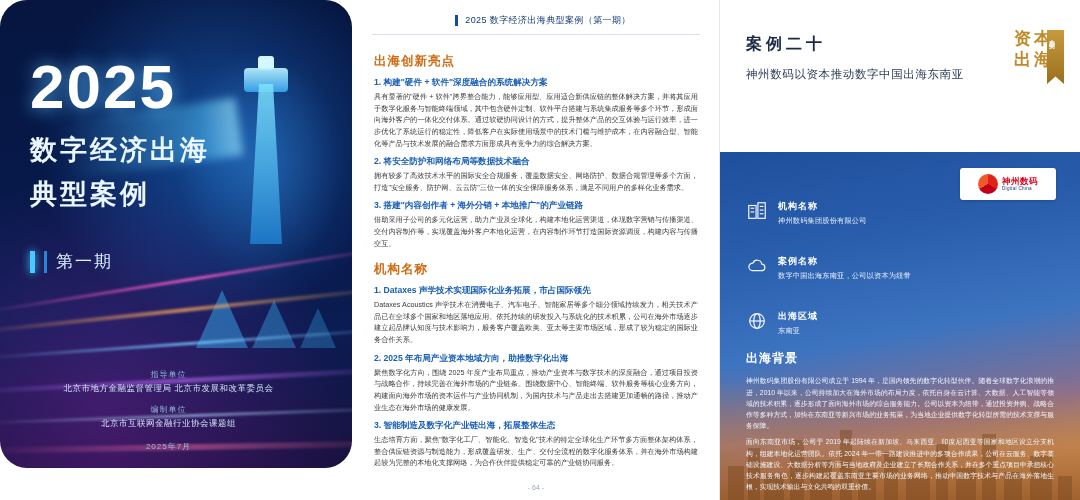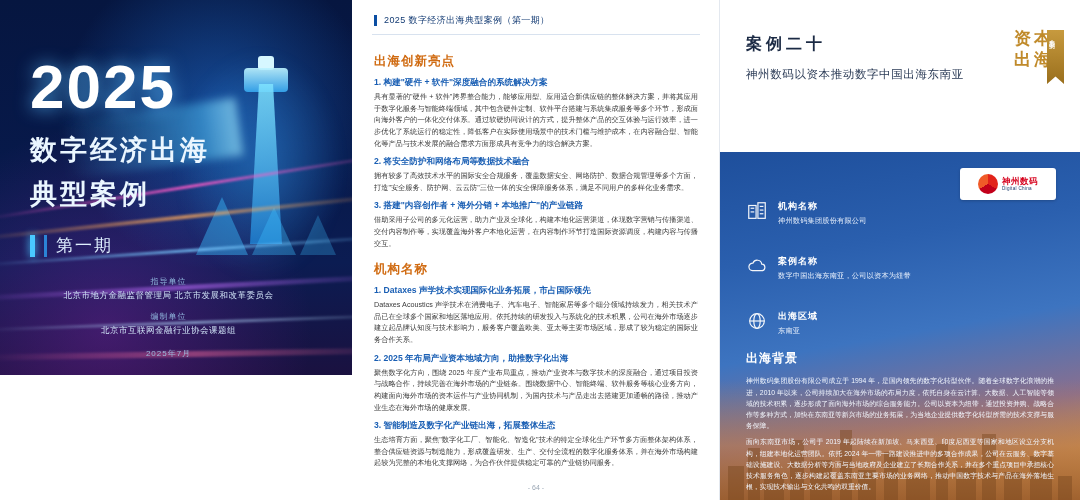--- a/index.html
+++ b/index.html
@@ -5,26 +5,27 @@
   html,body{margin:0;padding:0;}
   body{
     width:1080px;height:500px;overflow:hidden;
     font-family:"Liberation Sans","DejaVu Sans",sans-serif;
     background:#ffffff;
   }
   .page{position:relative;width:1080px;height:500px;display:flex;}
 
   
   .cover{
-    position:relative;width:352px;height:375px;flex:0 0 352px;
+    position:relative;width:352px;height:468px;flex:0 0 352px;
     background:
       radial-gradient(circle at 62% 30%, rgba(40,140,255,.45) 0%, rgba(8,24,70,0) 46%),
       radial-gradient(circle at 30% 88%, rgba(150,40,180,.35) 0%, rgba(8,24,70,0) 50%),
       linear-gradient(180deg,#061640 0%,#07194a 42%,#0b1c52 70%,#1a1140 100%);
     overflow:hidden;
+    border-radius:27px;
   }
   .cover .glow-a{position:absolute;left:170px;top:40px;width:180px;height:250px;
     background:radial-gradient(ellipse at center, rgba(60,170,255,.35),rgba(0,0,0,0) 65%);
     filter:blur(6px);}
   .cover .beam{position:absolute;left:60px;top:110px;width:180px;height:58px;
     background:linear-gradient(90deg, rgba(80,200,255,0) 0%, rgba(90,210,255,.55) 80%, rgba(160,235,255,.85) 100%);
     transform:rotate(-8deg);filter:blur(4px);opacity:.75;}
   .tower{position:absolute;left:236px;top:56px;width:60px;height:200px;}
   .tower .tbody{position:absolute;left:14px;top:28px;width:32px;height:160px;
     background:linear-gradient(180deg,#7fe3ff,#1e7fd0);opacity:.85;
@@ -44,33 +45,33 @@
   .s3{left:0;top:104px;width:420px;background:linear-gradient(90deg,rgba(90,160,255,0),rgba(120,200,255,.8),rgba(60,120,255,0));transform:rotate(-4deg);}
   .s4{left:-20px;top:140px;width:450px;height:5px;background:linear-gradient(90deg,rgba(150,60,255,0),rgba(190,110,255,.55),rgba(60,200,255,0));transform:rotate(-3deg);}
   .s5{left:0;top:176px;width:430px;background:linear-gradient(90deg,rgba(255,255,255,0),rgba(180,220,255,.6),rgba(255,255,255,0));transform:rotate(-2deg);}
   .s6{left:0;top:206px;width:430px;height:6px;background:linear-gradient(90deg,rgba(255,60,120,0),rgba(255,110,160,.45),rgba(120,60,255,0));transform:rotate(-1deg);}
 
   .cover-text{position:absolute;left:30px;top:56px;z-index:5;}
   .year{font-size:62px;line-height:1;font-weight:bold;color:#ffffff;letter-spacing:2px;
     text-shadow:0 0 18px rgba(90,190,255,.8);}
   .ttl1{margin-top:14px;font-size:27px;font-weight:bold;color:#eaf6ff;letter-spacing:3px;}
   .ttl2{margin-top:8px;font-size:27px;font-weight:bold;color:#eaf6ff;letter-spacing:3px;}
-  .issue{margin-top:22px;display:inline-flex;align-items:center;text-align:right;}
+  .issue{margin-top:38px;display:inline-flex;align-items:center;text-align:right;}
   .issue-bar{width:5px;height:22px;background:#49c9ff;margin-right:9px;box-shadow:0 0 8px #49c9ff;}
   .issue-bar2{width:3px;height:22px;background:#2b84d6;margin-right:9px;}
   .issue-txt{font-size:17px;color:#dff0ff;letter-spacing:2px;}
 
   .cover-foot{position:absolute;left:0;right:15px;bottom:16px;text-align:center;z-index:5;color:#bcd6f2;}
   .cf-label{font-size:8px;color:#8fb4dc;letter-spacing:1px;margin-top:9px;}
   .cf-orgs{font-size:8.5px;color:#cfe2f6;margin-top:3px;letter-spacing:.5px;}
   .cf-date{font-size:8px;color:#9dbcde;margin-top:11px;letter-spacing:1px;}
 
   
   .mid{position:relative;width:368px;flex:0 0 368px;height:500px;background:#ffffff;padding:0;}
-  .mid-head{padding:14px 8px 0 22px;display:flex;align-items:center;gap:7px;}
+  .mid-head{padding:14px 8px 0 22px;display:flex;align-items:center;gap:7px;justify-content:center;}
   .mid-head .mhbar{width:3px;height:11px;background:#0b4ea2;}
   .mid-head .mhtxt{font-size:9px;color:#123a73;letter-spacing:.4px;}
   .mid-rule{margin:7px 20px 0 20px;height:1px;background:#d8e2ef;}
   .mid-body{padding:10px 22px 0 22px;}
   .sec-h{font-size:12.5px;font-weight:bold;color:#d06b12;letter-spacing:1px;margin:8px 0 6px 0;}
   .sec-h.second{margin-top:12px;}
   .sub-h{font-size:8.6px;font-weight:bold;color:#1a5fb4;margin:6px 0 2px 0;line-height:1.5;}
   .para{font-size:7.2px;line-height:1.62;color:#3a3a3a;text-align:justify;margin:0 0 5px 0;}
   .pg-num{position:absolute;left:0;right:0;bottom:9px;text-align:center;font-size:7px;color:#9aa6b4;}
   .mid-sep{position:absolute;right:0;top:0;bottom:0;width:1px;background:#e3e8ef;}

